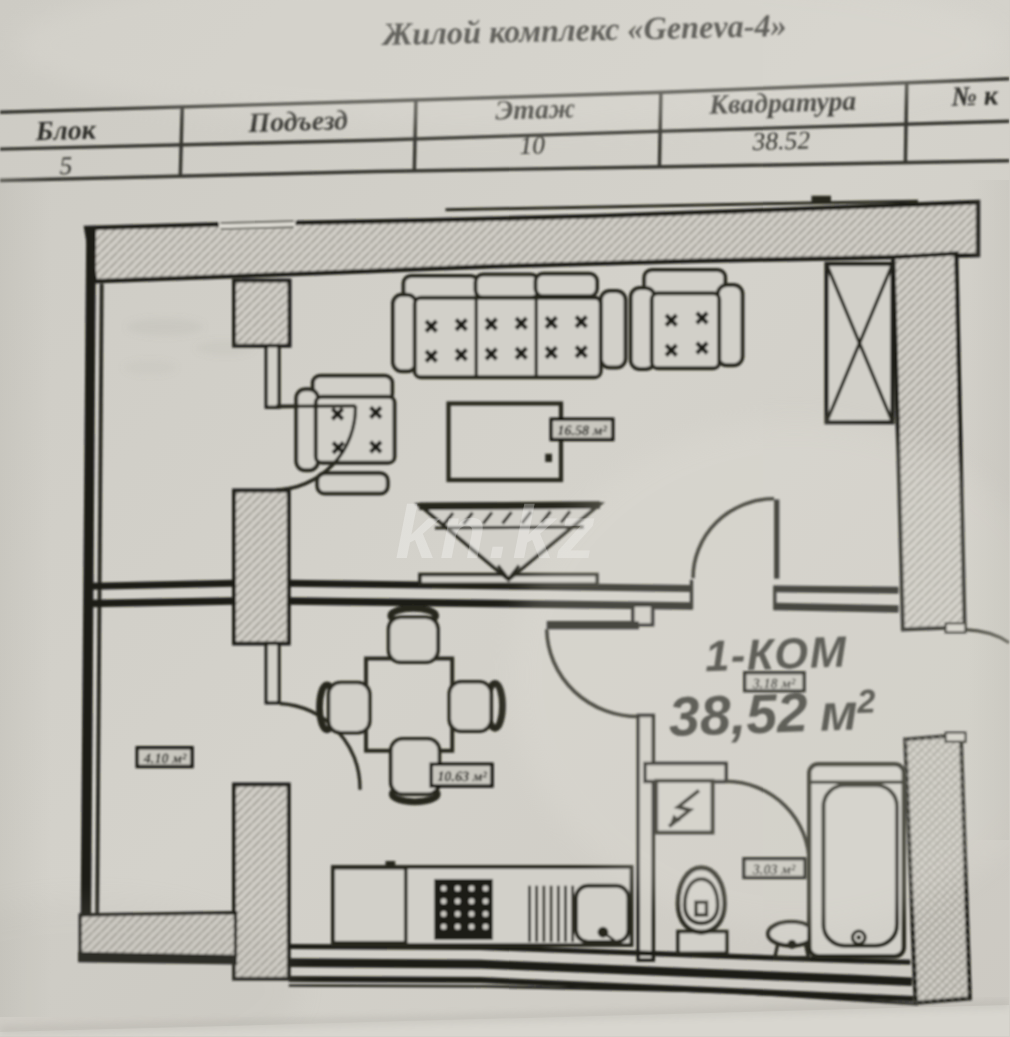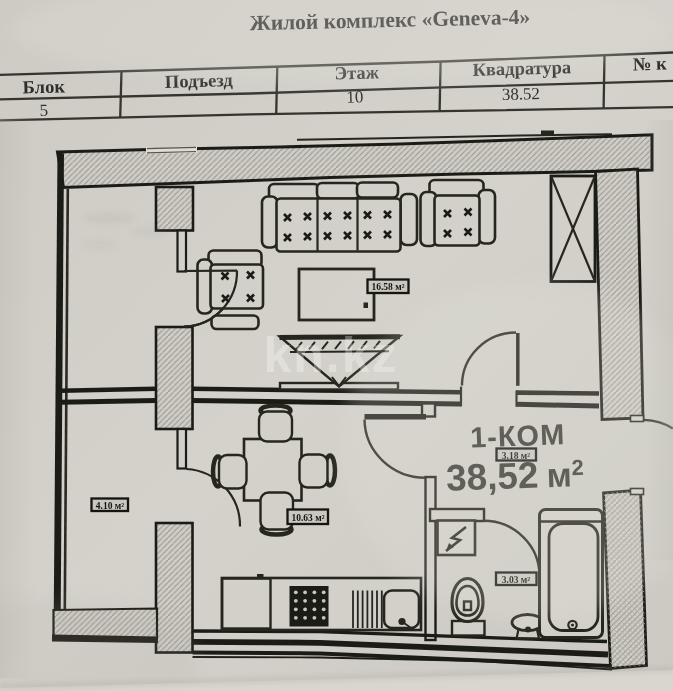--- a/index.html
+++ b/index.html
@@ -1,18 +1,18 @@
 <!DOCTYPE html>
 <html><head>
 <meta charset="utf-8">
 <style>
   html,body{margin:0;padding:0;}
   body{width:673px;height:691px;overflow:hidden;background:#d1cfc8;
        font-family:"Liberation Serif", serif;}
-  #wrap{position:relative;width:540px;height:691px;}
+  #wrap{position:relative;width:540px;height:691px;font-style:italic;}
   svg{position:absolute;left:0;top:0;}
 </style>
 </head>
 <body>
 <div id="wrap">
 <svg width="673" height="691" viewBox="0 0 673 691">
  <defs>
   <pattern id="hatch" width="5.6" height="5.6" patternUnits="userSpaceOnUse">
     <rect width="5.6" height="5.6" fill="#d0cdc6"></rect>
     <path d="M-1,6.6 L6.6,-1 M4.6,11.2 L11.2,4.6" stroke="#939188" stroke-width="0.95"></path>

